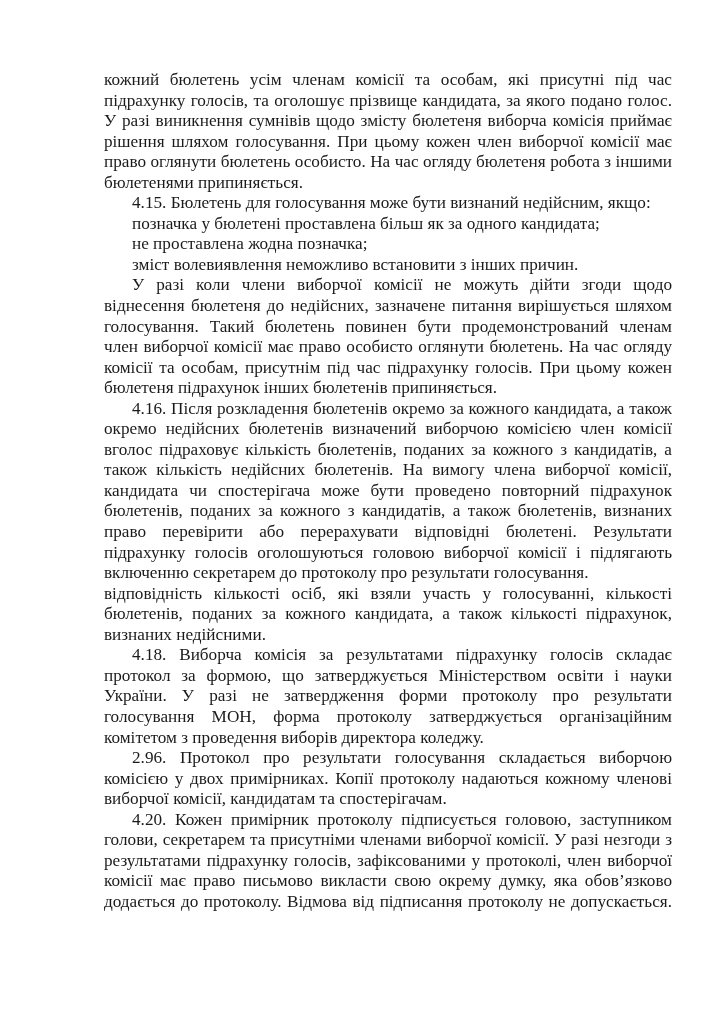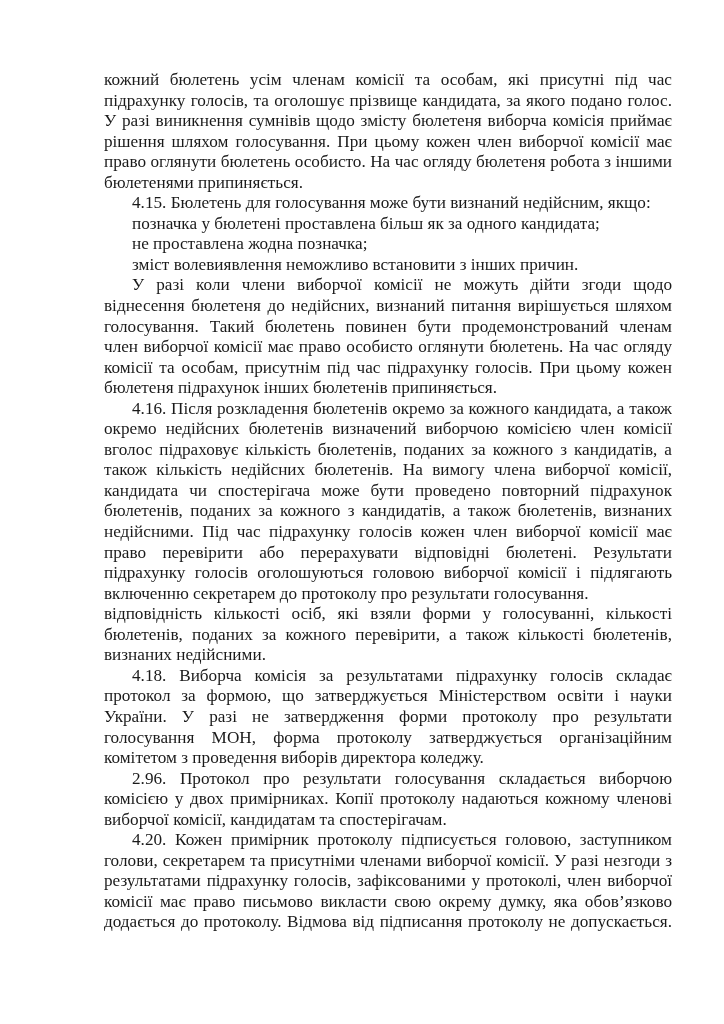--- a/index.html
+++ b/index.html
@@ -27,37 +27,36 @@
       <div class="line j">підрахунку голосів, та оголошує прізвище кандидата, за якого подано голос.</div>
       <div class="line j">У разі виникнення сумнівів щодо змісту бюлетеня виборча комісія приймає</div>
       <div class="line j">рішення шляхом голосування. При цьому кожен член виборчої комісії має</div>
       <div class="line j">право оглянути бюлетень особисто. На час огляду бюлетеня робота з іншими</div>
       <div class="line">бюлетенями припиняється.</div>
       <div class="line ind">4.15.  Бюлетень для голосування може бути визнаний недійсним, якщо:</div>
       <div class="line ind">позначка у бюлетені проставлена більш як за одного кандидата;</div>
       <div class="line ind">не проставлена жодна позначка;</div>
       <div class="line ind">зміст волевиявлення неможливо встановити з інших причин.</div>
       <div class="line j ind">У разі коли члени виборчої комісії не можуть дійти згоди щодо</div>
-      <div class="line j">віднесення бюлетеня до недійсних, визнаний питання вирішується шляхом</div>
+      <div class="line j">віднесення бюлетеня до недійсних, зазначене питання вирішується шляхом</div>
       <div class="line j">голосування. Такий бюлетень повинен бути продемонстрований членам</div>
       <div class="line j">член виборчої комісії має право особисто оглянути бюлетень. На час огляду</div>
       <div class="line j">комісії та особам, присутнім під час підрахунку голосів. При цьому кожен</div>
       <div class="line">бюлетеня підрахунок інших бюлетенів припиняється.</div>
       <div class="line j ind">4.16. Після розкладення бюлетенів окремо за кожного кандидата, а також</div>
       <div class="line j">окремо недійсних бюлетенів визначений виборчою комісією член комісії</div>
       <div class="line j">вголос підраховує кількість бюлетенів, поданих за кожного з кандидатів, а</div>
       <div class="line j">також кількість недійсних бюлетенів. На вимогу члена виборчої комісії,</div>
       <div class="line j">кандидата чи спостерігача може бути проведено повторний підрахунок</div>
       <div class="line j">бюлетенів, поданих за кожного з кандидатів, а також бюлетенів, визнаних</div>
-      <div class="line j">недійсними. Під час підрахунку голосів кожен член виборчої комісії має</div>
       <div class="line j">право перевірити або перерахувати відповідні бюлетені. Результати</div>
       <div class="line j">підрахунку голосів оголошуються головою виборчої комісії і підлягають</div>
       <div class="line">включенню секретарем до протоколу про результати голосування.</div>
-      <div class="line j">відповідність кількості осіб, які взяли форми у голосуванні, кількості</div>
-      <div class="line j">бюлетенів, поданих за кожного перевірити, а також кількості бюлетенів,</div>
+      <div class="line j">відповідність кількості осіб, які взяли участь у голосуванні, кількості</div>
+      <div class="line j">бюлетенів, поданих за кожного кандидата, а також кількості підрахунок,</div>
       <div class="line">визнаних недійсними.</div>
       <div class="line j ind">4.18. Виборча комісія за результатами підрахунку голосів складає</div>
       <div class="line j">протокол за формою, що затверджується Міністерством освіти і науки</div>
       <div class="line j">України. У разі не затвердження форми протоколу про результати</div>
       <div class="line j">голосування МОН, форма протоколу затверджується організаційним</div>
       <div class="line">комітетом з проведення виборів директора коледжу.</div>
       <div class="line j ind">2.96. Протокол про результати голосування складається виборчою</div>
       <div class="line j">комісією у двох примірниках. Копії протоколу надаються кожному членові</div>
       <div class="line">виборчої комісії, кандидатам та спостерігачам.</div>
       <div class="line j ind">4.20. Кожен примірник протоколу підписується головою, заступником</div>

